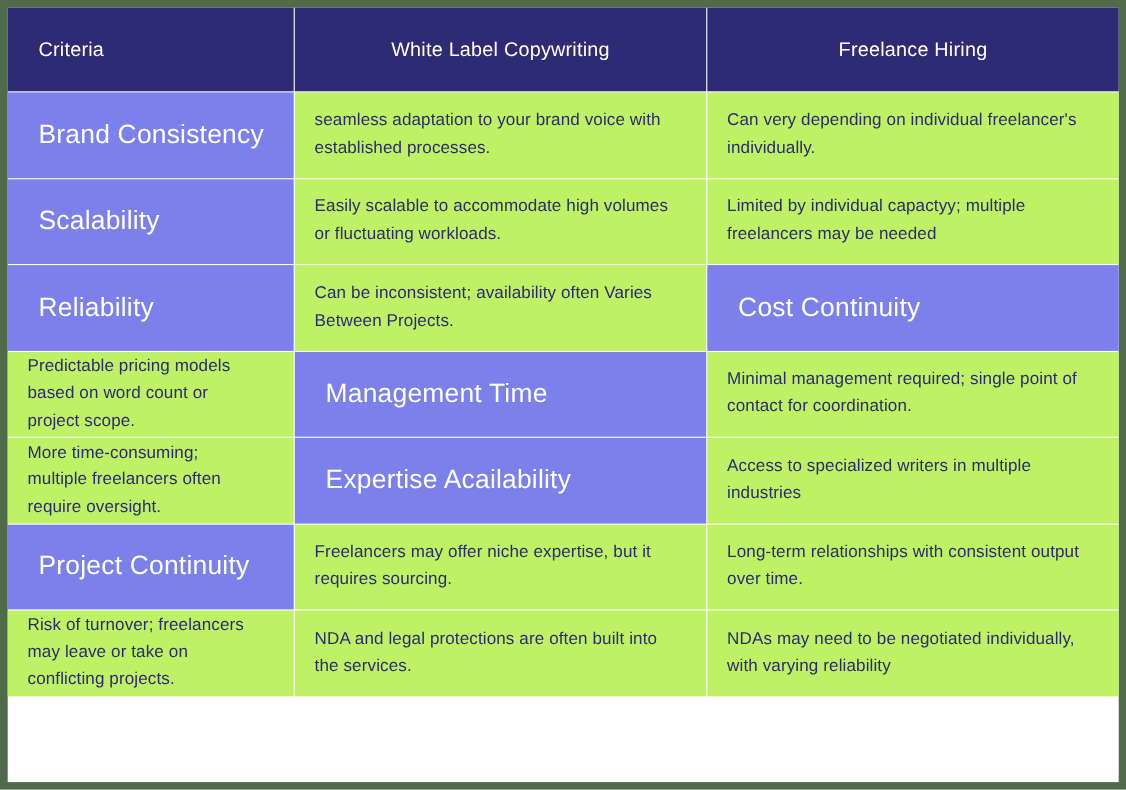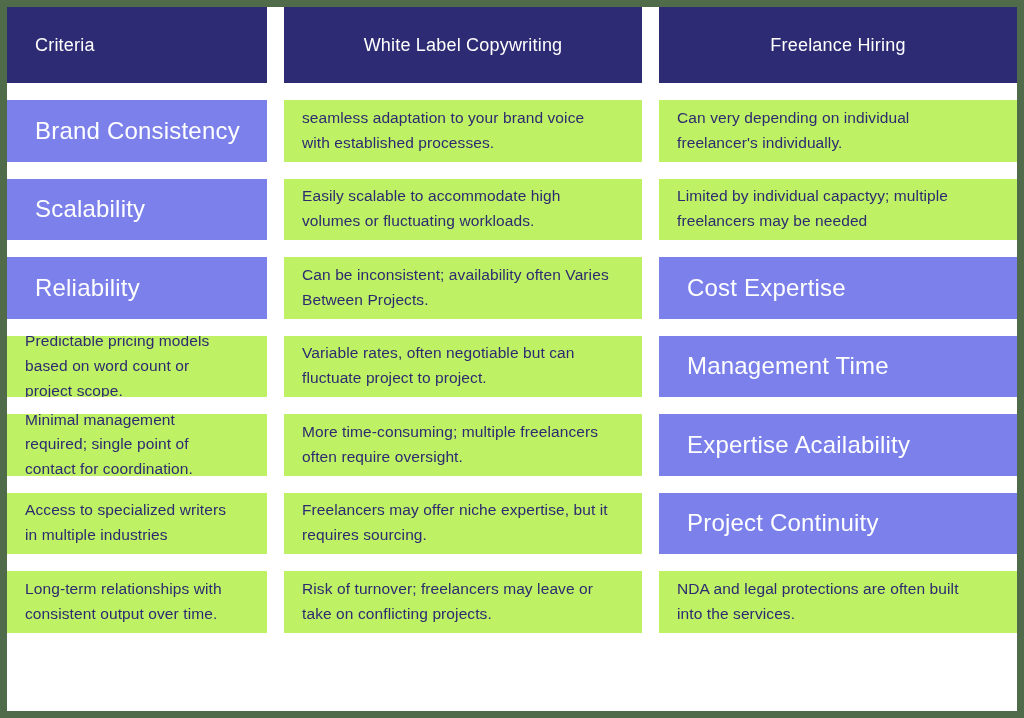--- a/index.html
+++ b/index.html
@@ -20,21 +20,21 @@
       background: #4f6b4a;
       padding: 7px;
     }
     .table {
       box-sizing: border-box;
       width: 100%;
       height: 100%;
       display: grid;
       grid-template-columns: 260px 1fr 1fr;
       grid-template-rows: 76px repeat(8, 1fr);
-      gap: 17px;
+      gap: 1px;
       background: #ffffff;
     }
     .cell {
       display: flex;
       align-items: center;
       box-sizing: border-box;
       overflow: hidden;
     }
     .header-cell {
       background: #2e2b75;
@@ -80,32 +80,32 @@
     <div class="cell body-cell">seamless adaptation to your brand voice with established processes.</div>
     <div class="cell body-cell">Can very depending on individual freelancer's individually.</div>
 
     <div class="cell row-label">Scalability</div>
     <div class="cell body-cell">Easily scalable to accommodate high volumes or fluctuating workloads.</div>
     <div class="cell body-cell">Limited by individual capactyy; multiple freelancers may be needed</div>
 
     <div class="cell row-label">Reliability</div>
     <div class="cell body-cell">Can be inconsistent; availability often Varies Between Projects.</div>
 
-    <div class="cell row-label">Cost Expertise</div>
+    <div class="cell row-label">Cost Continuity</div>
     <div class="cell body-cell">Predictable pricing models based on word count or project scope.</div>
-    <div class="cell body-cell">Variable rates, often negotiable but can fluctuate project to project.</div>
 
     <div class="cell row-label">Management Time</div>
     <div class="cell body-cell">Minimal management required; single point of contact for coordination.</div>
     <div class="cell body-cell">More time-consuming; multiple freelancers often require oversight.</div>
 
     <div class="cell row-label">Expertise Acailability</div>
     <div class="cell body-cell">Access to specialized writers in multiple industries</div>
+    <div class="cell row-label">Project Continuity</div>
+
     <div class="cell body-cell">Freelancers may offer niche expertise, but it requires sourcing.</div>
-
-    <div class="cell row-label">Project Continuity</div>
     <div class="cell body-cell">Long-term relationships with consistent output over time.</div>
     <div class="cell body-cell">Risk of turnover; freelancers may leave or take on conflicting projects.</div>
 
     <div class="cell body-cell">NDA and legal protections are often built into the services.</div>
+    <div class="cell body-cell">NDAs may need to be negotiated individually, with varying reliability</div>
 
   </div>
 </div>
 
 </body></html>

